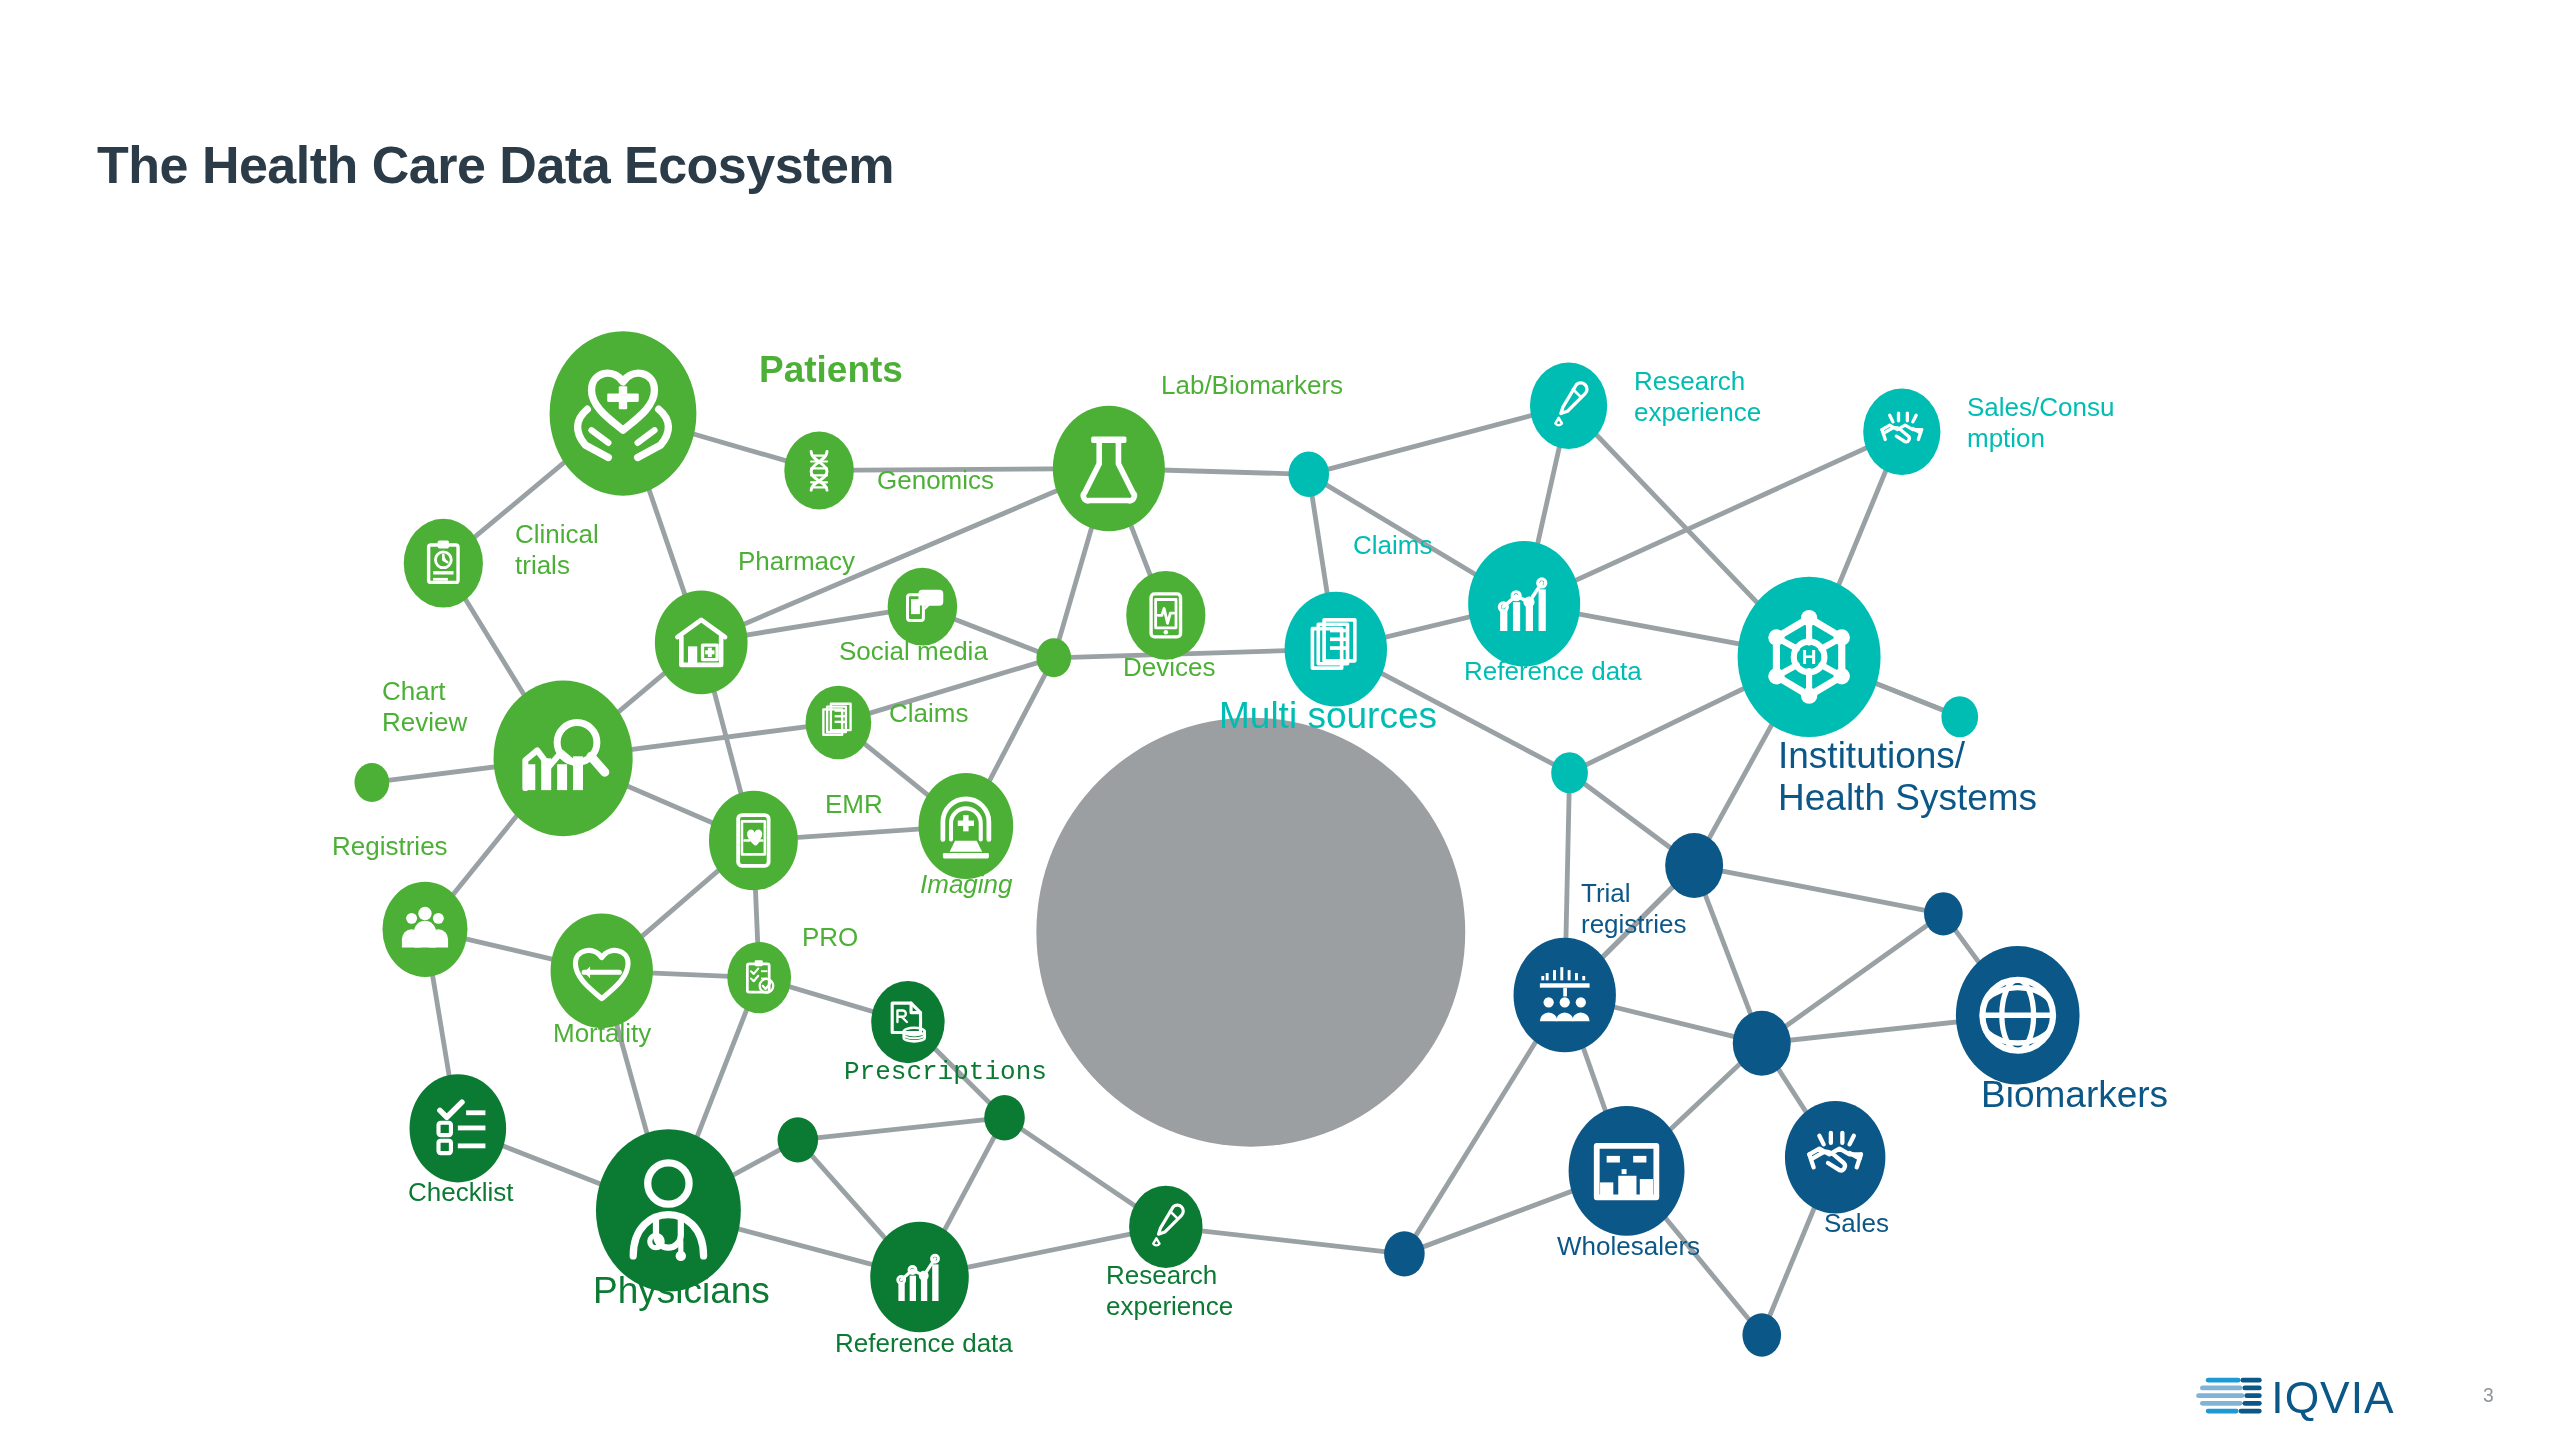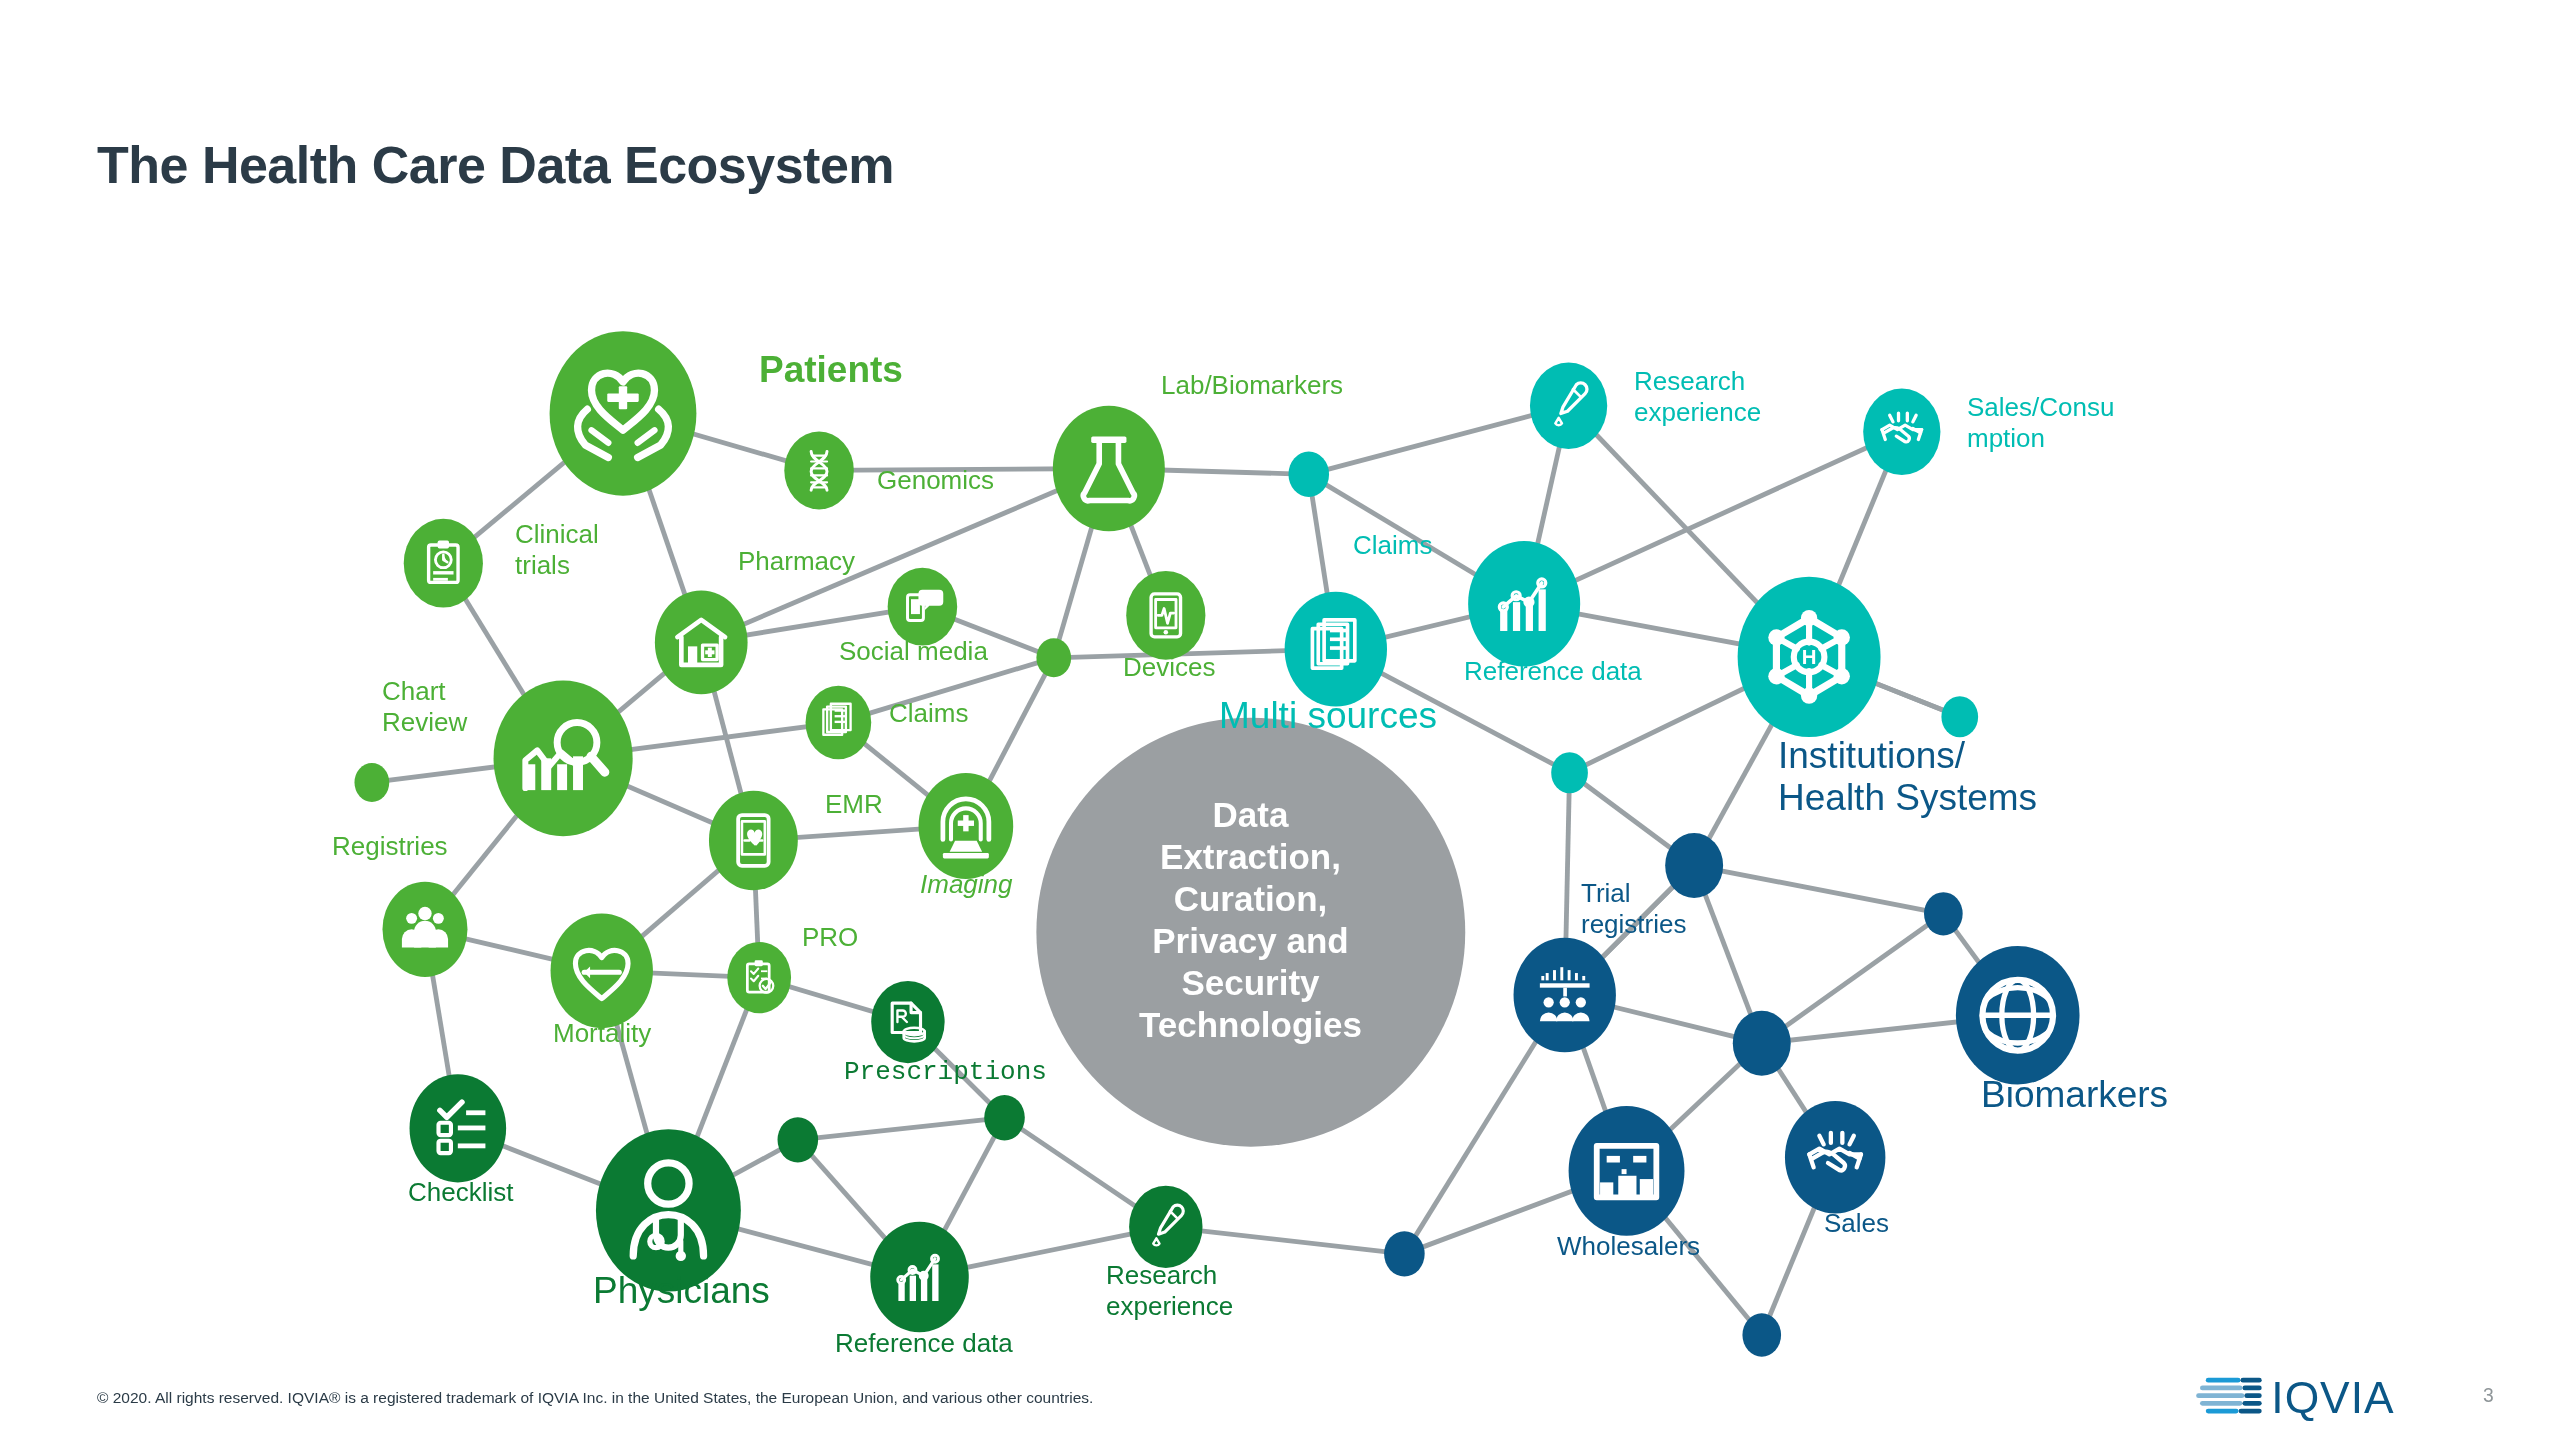--- a/index.html
+++ b/index.html
@@ -486,26 +486,20 @@
         <ellipse cx="1824" cy="1080" rx="30" ry="33.6" fill="#0b5787"></ellipse>
         <ellipse cx="2012" cy="946" rx="20" ry="22.400000000000002" fill="#0b5787"></ellipse>
         <ellipse cx="1824" cy="1382" rx="20" ry="22.400000000000002" fill="#0b5787"></ellipse>
         <ellipse cx="1454" cy="1298" rx="21" ry="23.520000000000003" fill="#0b5787"></ellipse>
       </g>
     <g id="hub-layer">
       <circle cx="1295" cy="965" r="222" fill="#9b9fa2"></circle>
     </g>
   </svg>
 
-  <div class="hubtext" id="hubtext" style="left: 1067px; top: 794px; white-space: pre-line;">Data
-Extraction,
-Curation,
-Privacy and
-Security
-Technologies</div>
 
   <div id="labels-layer">
       <div class="nodelabel nl-biggreen" style="left: 742px; top: 354px; margin-left: 17px;">Patients</div>
       <div class="nodelabel nl-green" style="left: 877px; top: 465px;">Genomics</div>
       <div class="nodelabel nl-green" style="left: 515px; top: 519px;">Clinical
 trials</div>
       <div class="nodelabel nl-green" style="left: 738px; top: 546px;">Pharmacy</div>
       <div class="nodelabel nl-green" style="left: 839px; top: 636px;">Social media</div>
       <div class="nodelabel nl-green" style="left: 1161px; top: 370px;">Lab/Biomarkers</div>
       <div class="nodelabel nl-green" style="left: 1123px; top: 652px;">Devices</div>
@@ -532,21 +526,20 @@
       <div class="nodelabel nl-bignavy" style="left: 1778px; top: 735px;">Institutions/
 Health Systems</div>
       <div class="nodelabel nl-navy" style="left: 1581px; top: 878px;">Trial
 registries</div>
       <div class="nodelabel nl-navy" style="left: 1557px; top: 1231px;">Wholesalers</div>
       <div class="nodelabel nl-navy" style="left: 1824px; top: 1208px;">Sales</div>
       <div class="nodelabel nl-bignavy" style="left: 1981px; top: 1074px;">Biomarkers</div>
       <div class="nodelabel nl-bigteal" style="left: 1219px; top: 700px;">Multi sources</div>
     </div>
 
-  <div class="footer">© 2020. All rights reserved. IQVIA® is a registered trademark of IQVIA Inc. in the United States, the European Union, and various other countries.</div>
   <div class="pagenum">3</div>
 
   <svg id="logo" viewBox="0 0 260 56">
     <g>
       <rect x="10" y="6" width="36" height="5" rx="2.5" fill="#1b9ad6"></rect>
       <rect x="46" y="6" width="22" height="5" rx="2.5" fill="#0b5787"></rect>
       <rect x="4" y="14" width="44" height="5" rx="2.5" fill="#7fb4d4"></rect>
       <rect x="48" y="14" width="20" height="5" rx="2.5" fill="#0b5787"></rect>
       <rect x="0" y="22" width="50" height="5" rx="2.5" fill="#7fb4d4"></rect>
       <rect x="50" y="22" width="18" height="5" rx="2.5" fill="#0b5787"></rect>

